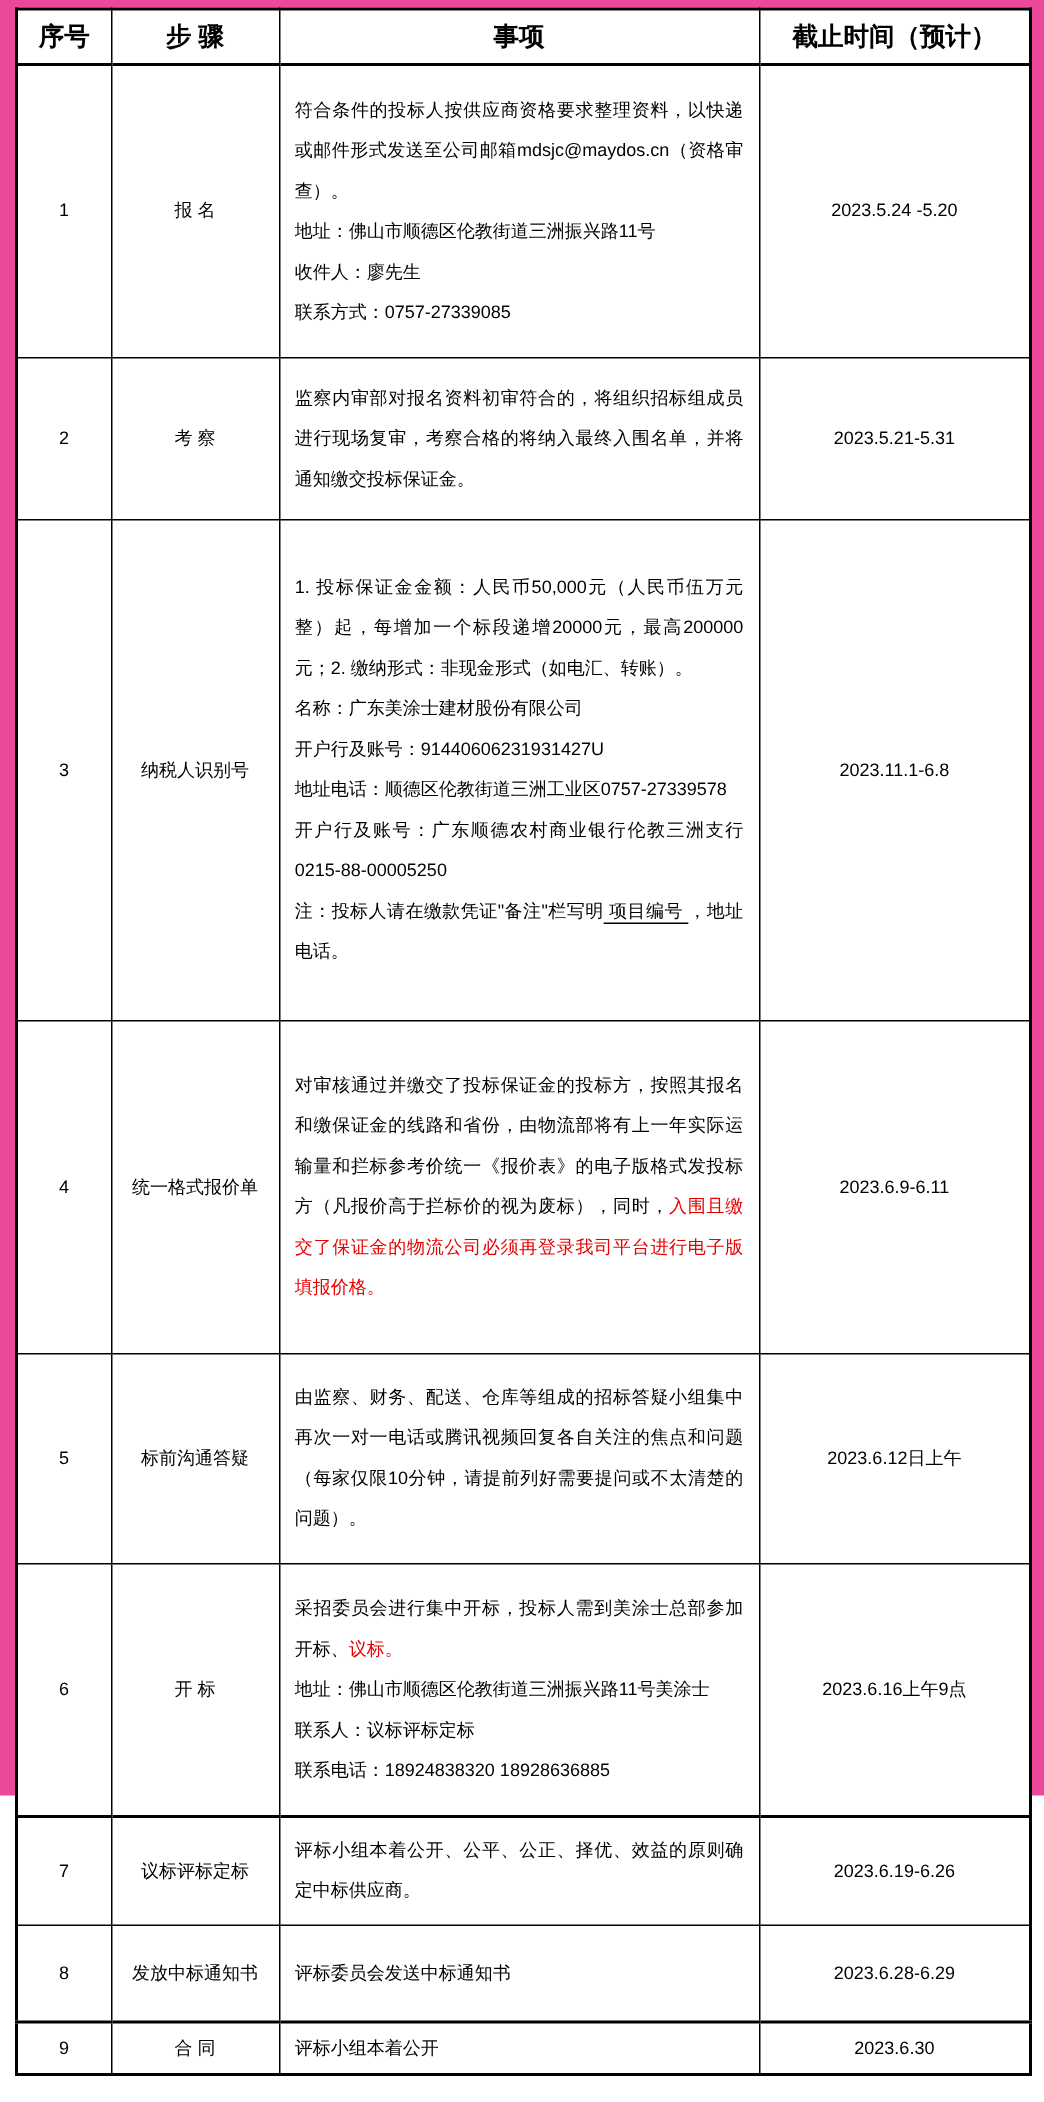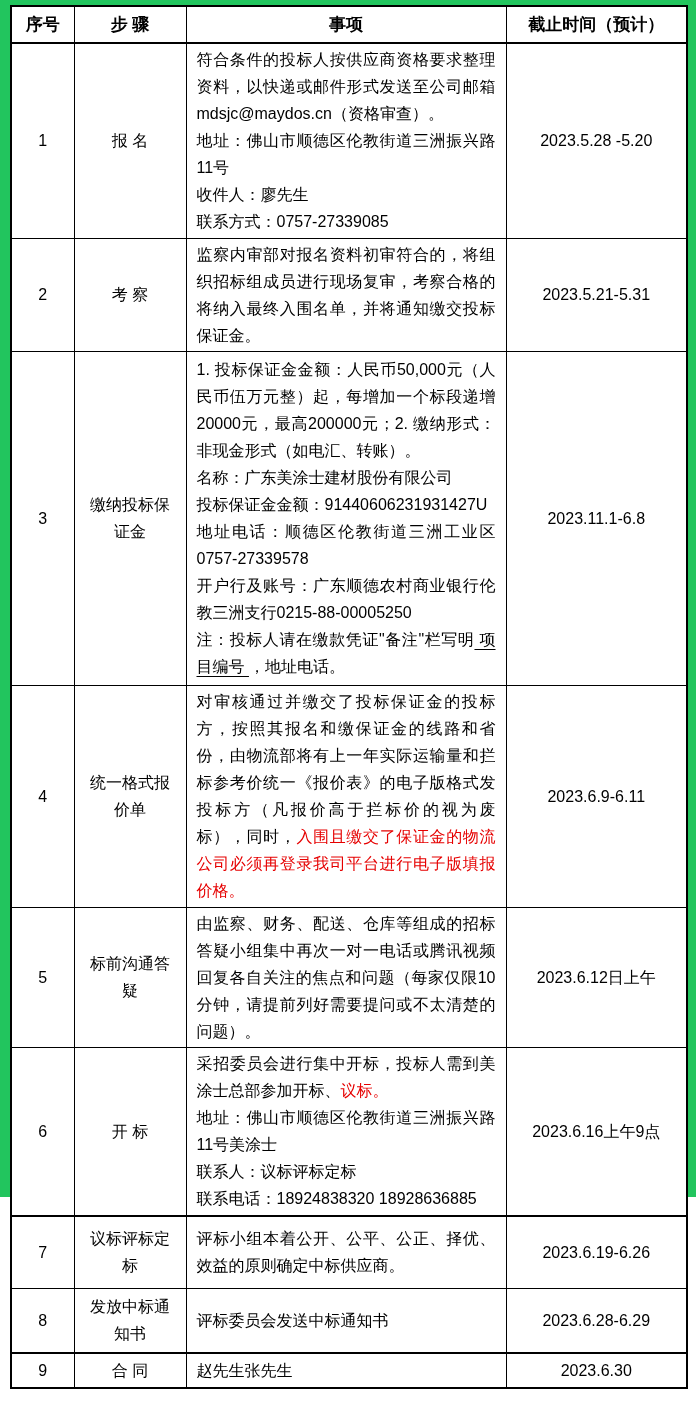--- a/index.html
+++ b/index.html
@@ -8,41 +8,41 @@
     background: #ffffff;
     width: 696px;
     height: 1401px;
     overflow: hidden;
     font-family: "Liberation Sans", "DejaVu Sans", sans-serif;
     color: #000000;
   }
   .page {
     width: 696px;
     height: 1197px;
-    background: #22c55e;
+    background: #ec4899;
     box-sizing: border-box;
     padding: 5px 0 0 10px;
   }
   table.schedule {
     border-collapse: collapse;
     table-layout: fixed;
     width: 676px;
     border: 2.5px solid #000;
     background: #fff;
   }
   col.w-no   { width: 63px;  }
   col.w-step { width: 112px; }
   col.w-item { width: 320px; }
   col.w-dl   { width: 181px; }
 
   th, td {
     border: 1px solid #000;
     box-sizing: border-box;
     vertical-align: middle;
-    font-size: 16px;
+    font-size: 12px;
     line-height: 27px;
     padding: 2px 6px;
   }
   thead tr { height: 37px; }
   thead th {
     font-weight: bold;
     font-size: 17px;
     text-align: center;
     border-bottom-width: 2px;
     padding: 2px 2px;
@@ -102,37 +102,37 @@
     <tbody id="rows">
         <tr class="row-1">
           <td class="c-no">1</td>
           <td class="c-step">报 名</td>
           <td class="c-items">
             <p><span>符合条件的投标人按供应商资格要求整理资料，以快递或邮件形式发送至公司邮箱mdsjc@maydos.cn（资格审查）。</span></p>
             <p><span>地址：佛山市顺德区伦教街道三洲振兴路11号</span></p>
             <p><span>收件人：廖先生</span></p>
             <p><span>联系方式：0757-27339085</span></p>
           </td>
-          <td class="c-deadline">2023.5.28 -5.20</td>
+          <td class="c-deadline">2023.5.24 -5.20</td>
         </tr>
         <tr class="row-2">
           <td class="c-no">2</td>
           <td class="c-step">考 察</td>
           <td class="c-items">
             <p><span>监察内审部对报名资料初审符合的，将组织招标组成员进行现场复审，考察合格的将纳入最终入围名单，并将通知缴交投标保证金。</span></p>
           </td>
           <td class="c-deadline">2023.5.21-5.31</td>
         </tr>
         <tr class="row-3">
           <td class="c-no">3</td>
-          <td class="c-step">缴纳投标保证金</td>
+          <td class="c-step">纳税人识别号</td>
           <td class="c-items">
             <p><span>1. 投标保证金金额：人民币50,000元（人民币伍万元整）起，每增加一个标段递增20000元，最高200000元；2. 缴纳形式：非现金形式（如电汇、转账）。</span></p>
             <p><span>名称：广东美涂士建材股份有限公司</span></p>
-            <p><span>投标保证金金额：91440606231931427U</span></p>
+            <p><span>开户行及账号：91440606231931427U</span></p>
             <p><span>地址电话：顺德区伦教街道三洲工业区0757-27339578</span></p>
             <p><span>开户行及账号：广东顺德农村商业银行伦教三洲支行0215-88-00005250</span></p>
             <p><span>注：投标人请在缴款凭证"备注"栏写明</span><span class="ul">&nbsp;项目编号&nbsp;</span><span>，地址电话。</span></p>
           </td>
           <td class="c-deadline">2023.11.1-6.8</td>
         </tr>
         <tr class="row-4">
           <td class="c-no">4</td>
           <td class="c-step">统一格式报价单</td>
           <td class="c-items">
@@ -172,19 +172,19 @@
           <td class="c-step">发放中标通知书</td>
           <td class="c-items">
             <p><span>评标委员会发送中标通知书</span></p>
           </td>
           <td class="c-deadline">2023.6.28-6.29</td>
         </tr>
         <tr class="row-9">
           <td class="c-no">9</td>
           <td class="c-step">合 同</td>
           <td class="c-items">
-            <p><span>赵先生张先生</span></p>
+            <p><span>评标小组本着公开</span></p>
           </td>
           <td class="c-deadline">2023.6.30</td>
         </tr>
       </tbody>
   </table>
 </div>
 
 </body></html>

